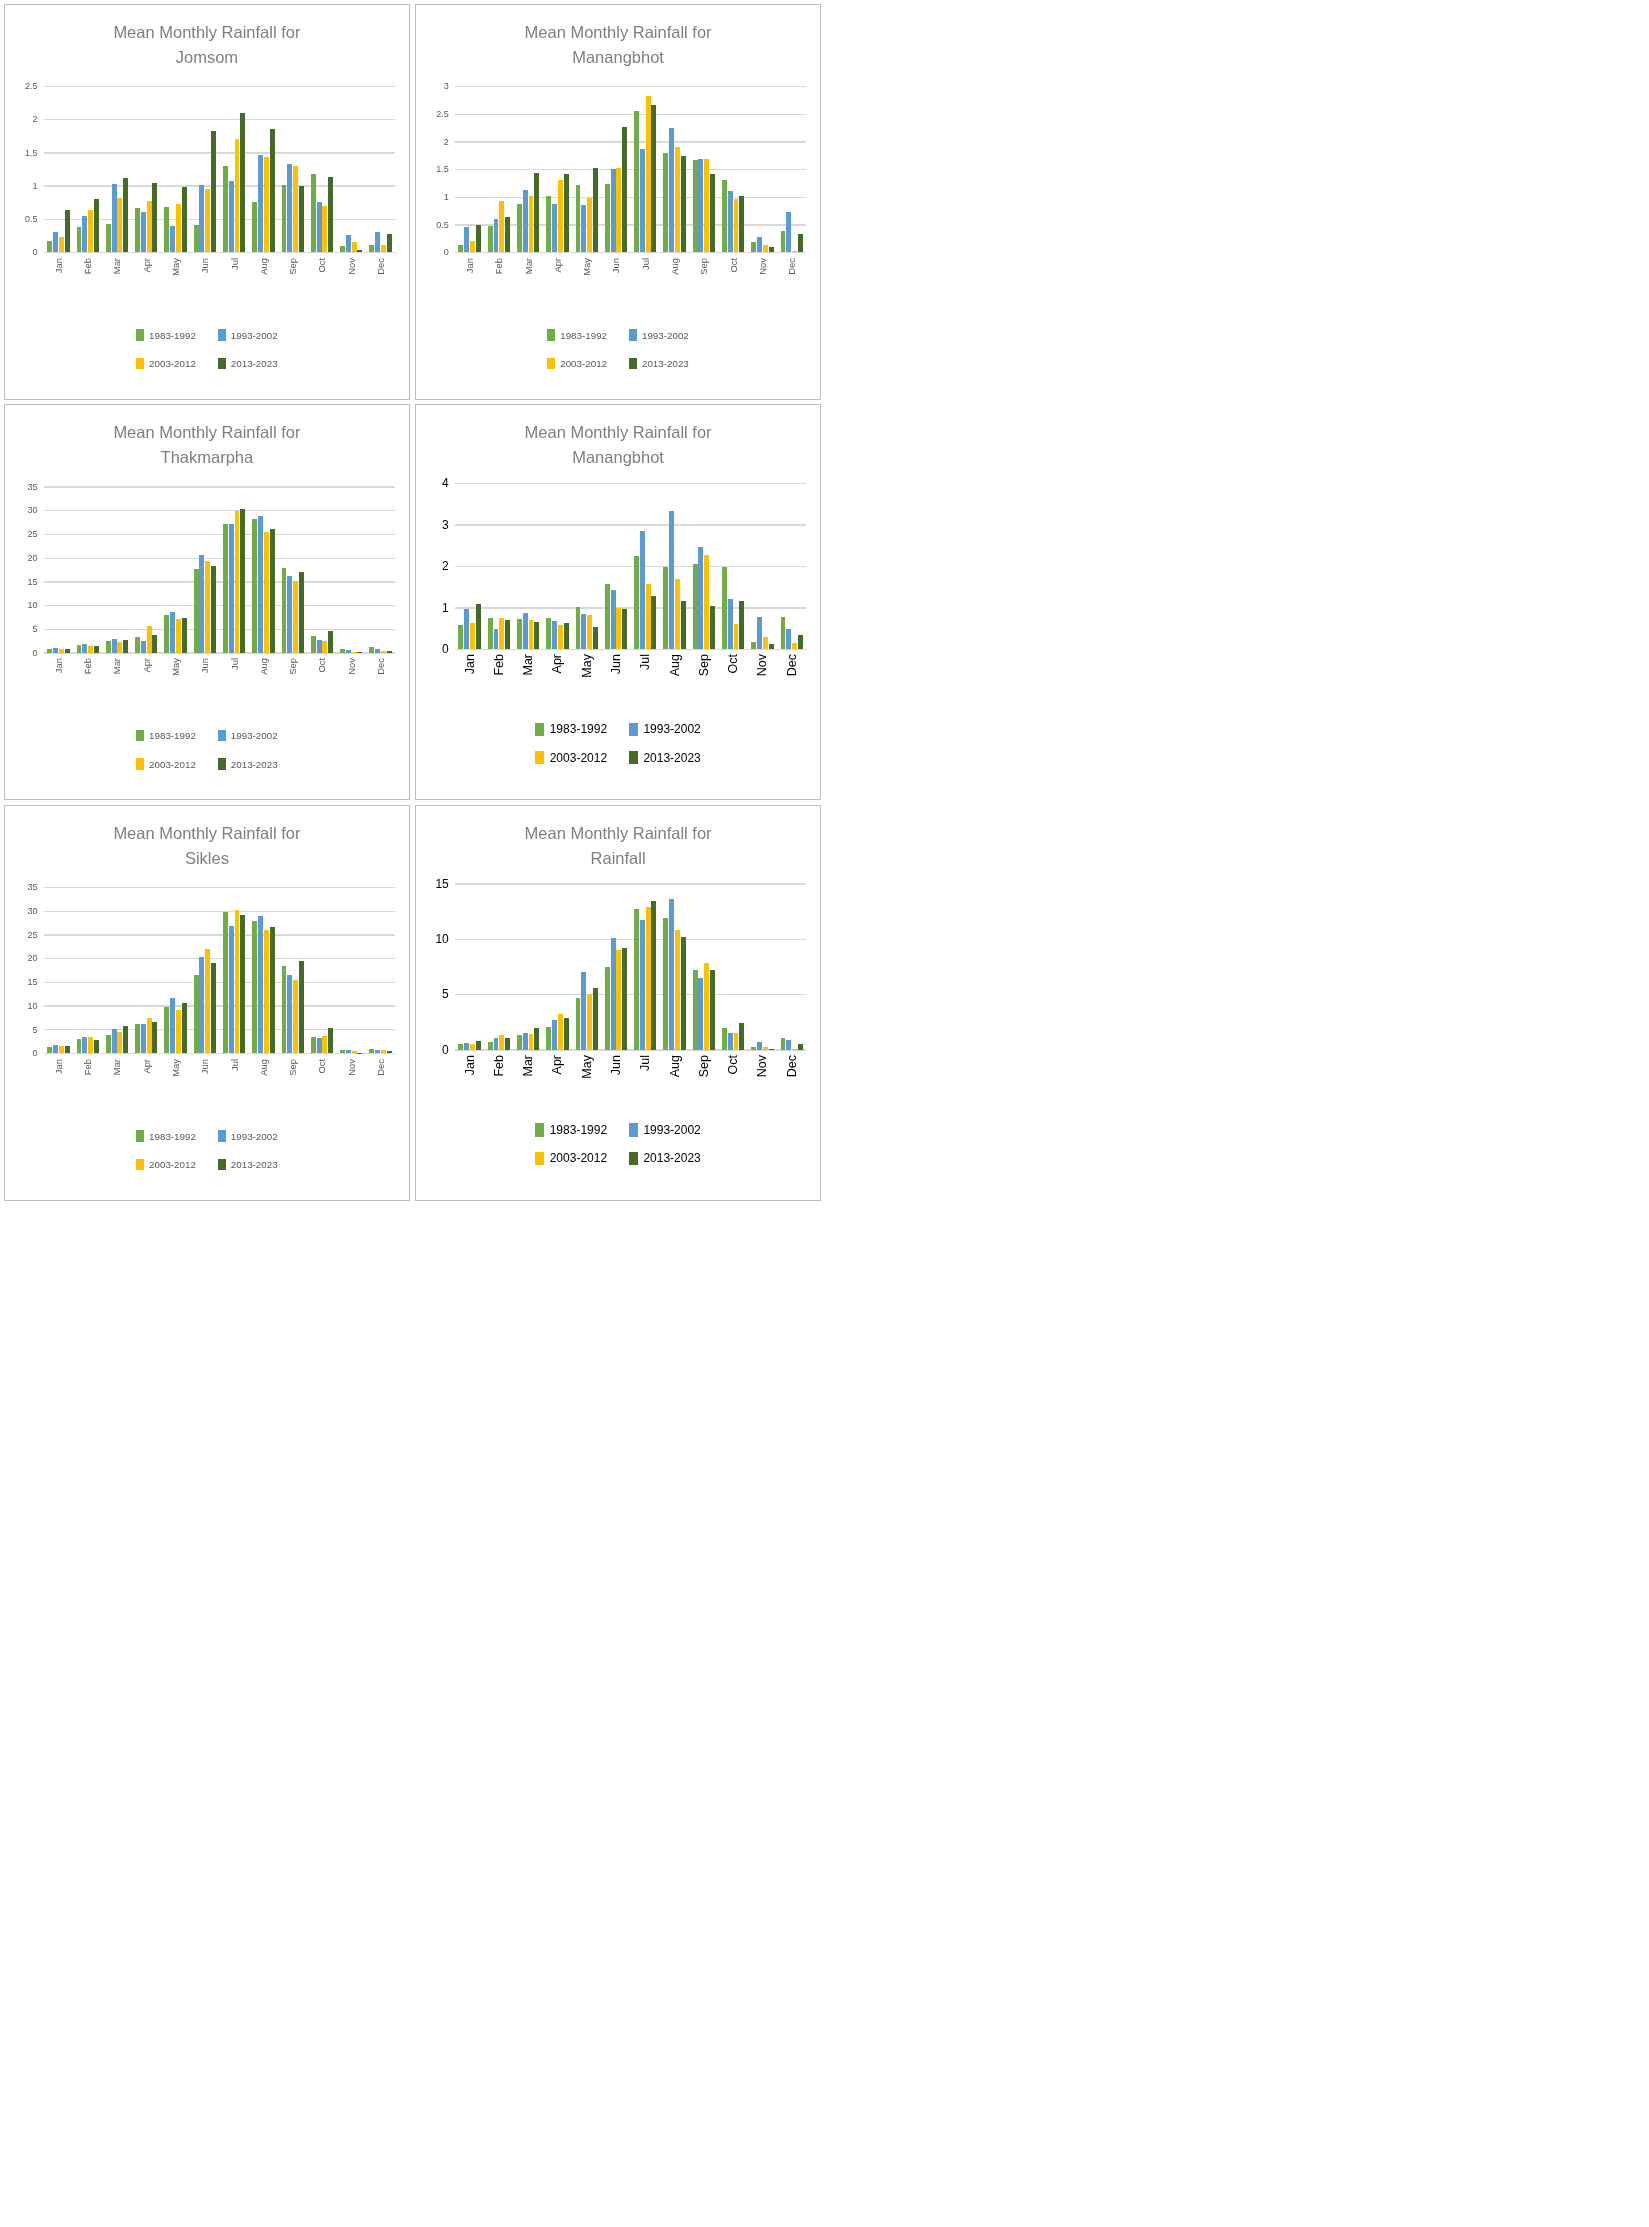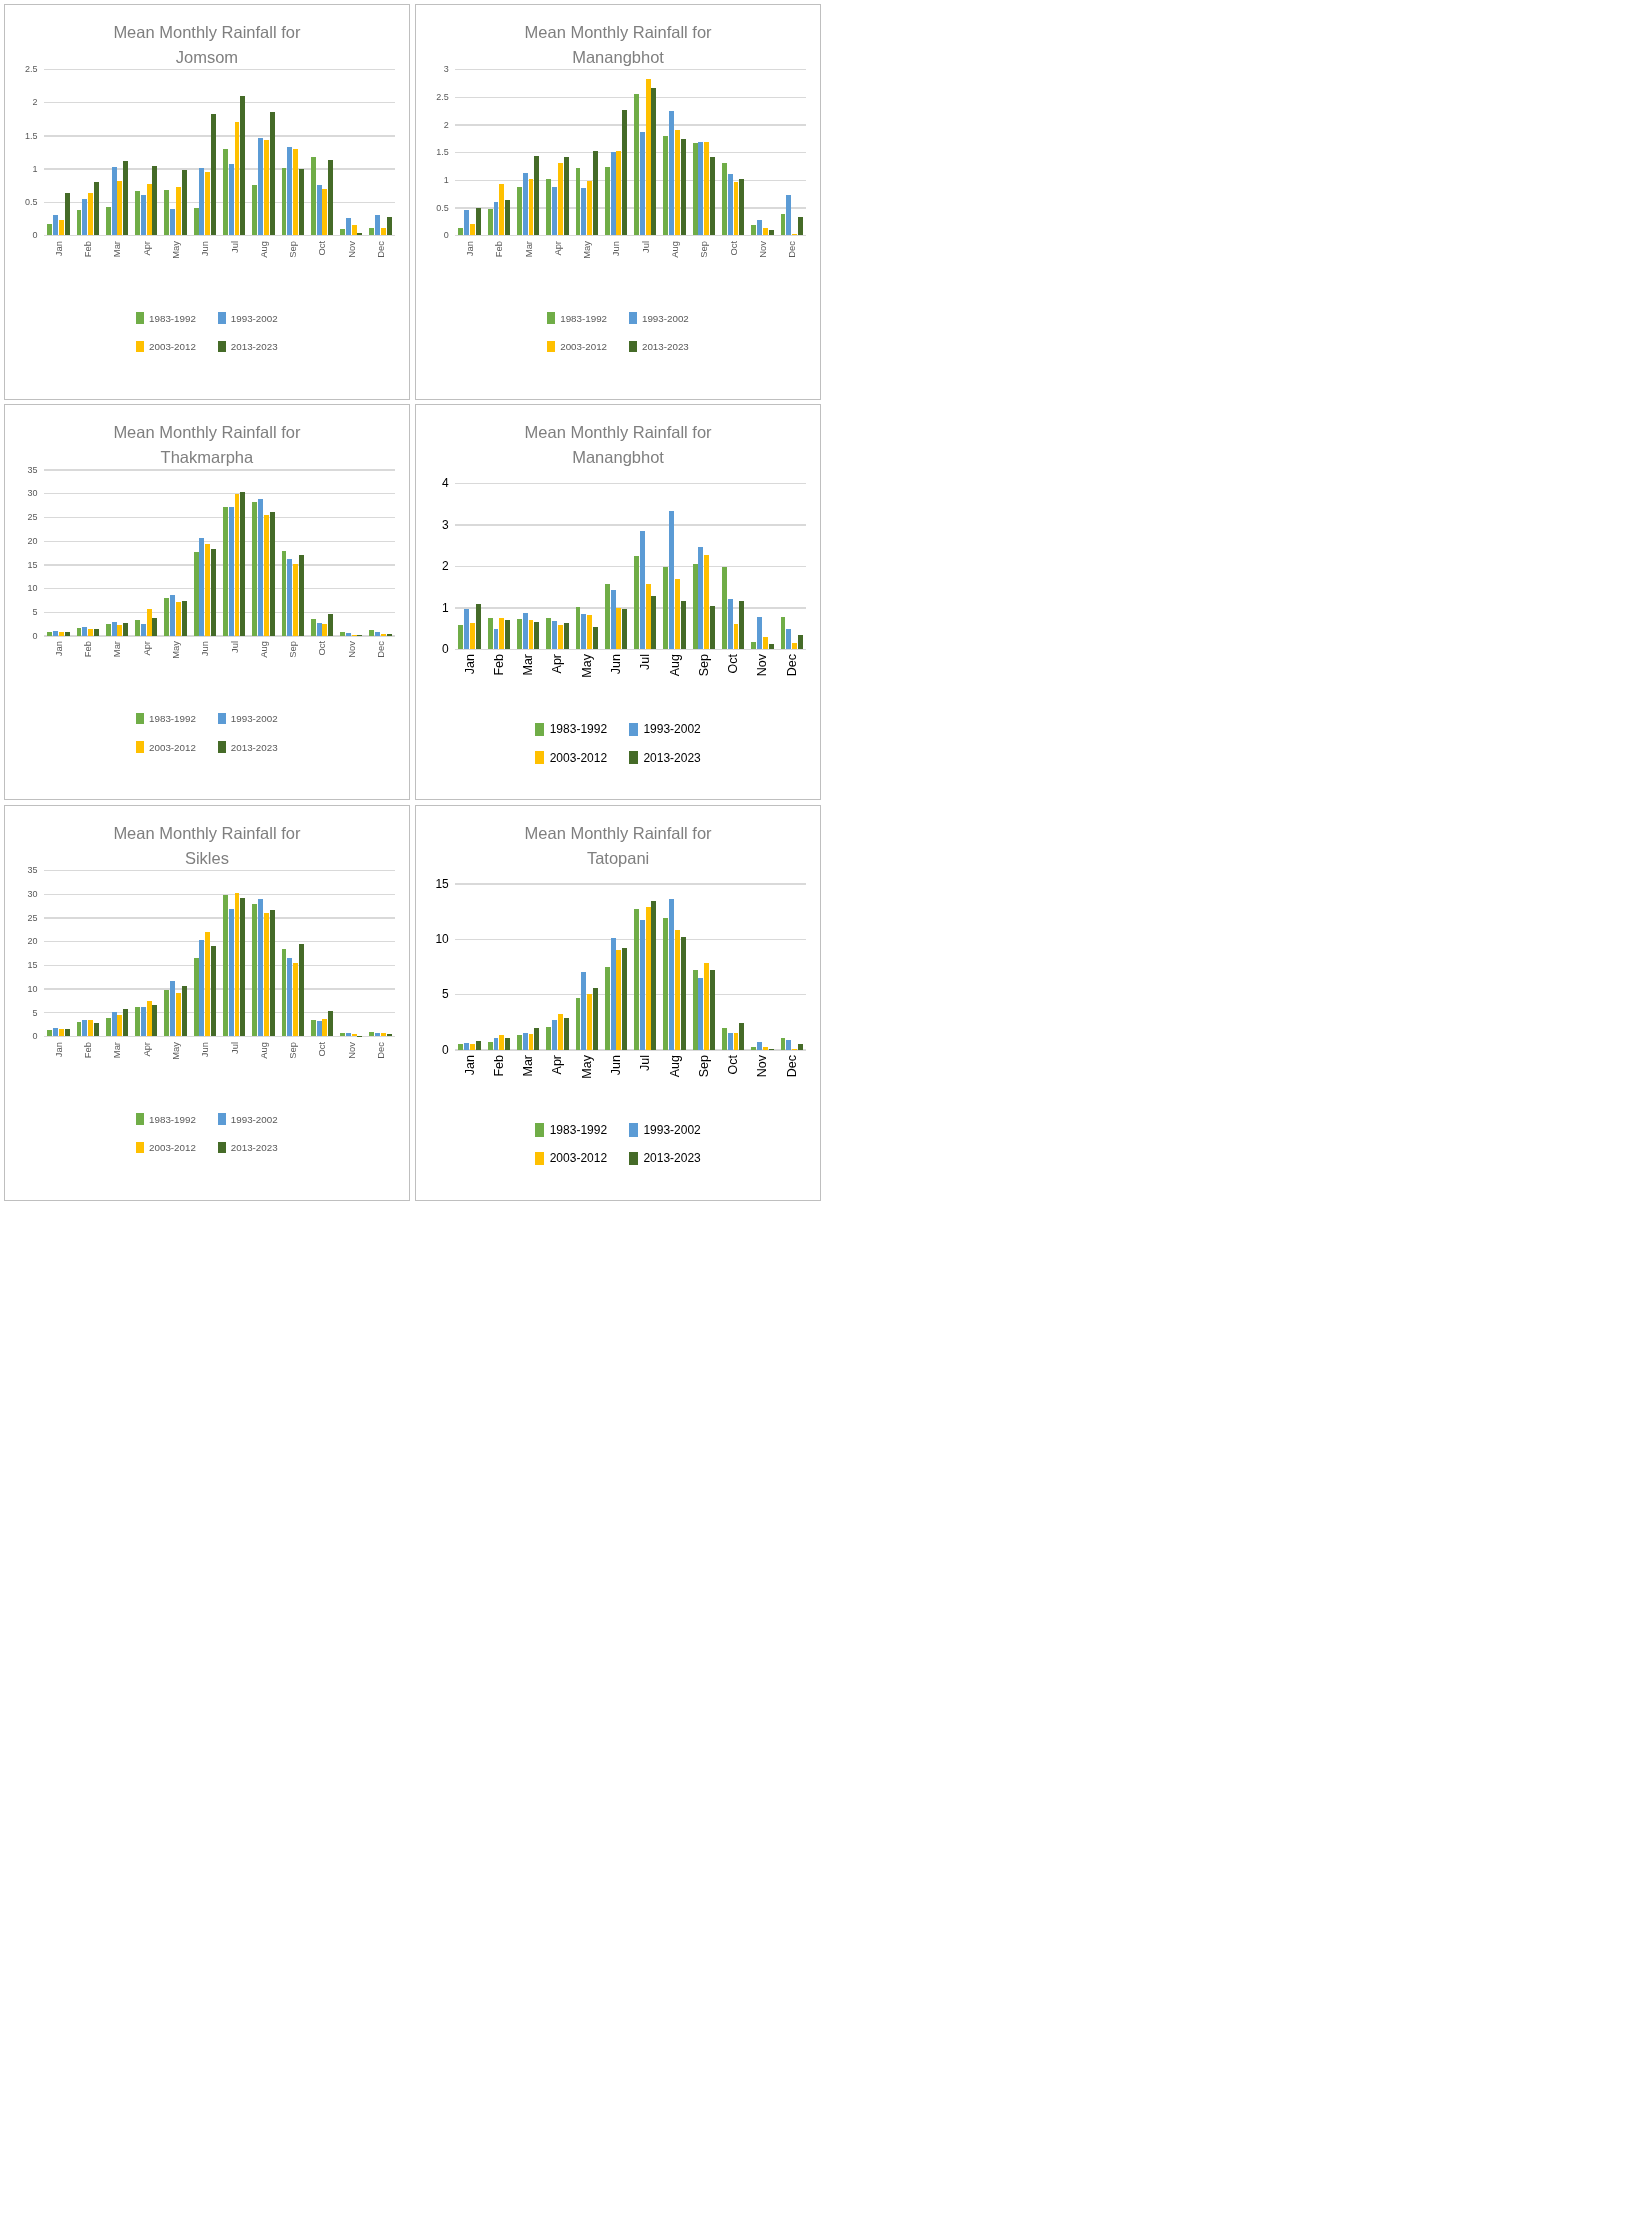--- a/index.html
+++ b/index.html
@@ -1,21 +1,21 @@
 <!DOCTYPE html>
 <html style="font-size:7.1px"><head>
 <meta charset="utf-8">
 <style>
   html,body { margin:0; padding:0; background:#ffffff; }
   body { width:825px; font-family:"Liberation Sans", sans-serif; }
   .grid { display:grid; grid-template-columns:1fr 1fr; gap:4.5px; padding:3.6px; box-sizing:border-box; }
   .panel { border:0.9px solid #BFBFBF; background:#fff; height:396px; box-sizing:border-box;
            padding:3.6px 6.2px; display:flex; flex-direction:column; overflow:hidden; }
   .title { text-align:center; color:#7F7F7F; font-size:16.5px; line-height:1.5; margin-top:11.6px; }
-  .chart-body { display:flex; flex:none; }
+  .chart-body { display:flex; margin-top:17px; flex:none; }
   .y-axis { position:relative; width:33px; flex:none; }
   .ytick { position:absolute; right:6.2px; transform:translateY(-50%); font-size:9px; color:#595959; white-space:nowrap; }
   .plot { position:relative; flex:1; height:166px; margin-right:8px; }
   .gridline { position:absolute; left:0; right:0; height:1.3px; background:#D9D9D9; margin-top:-0.4px; }
   .bars { position:absolute; left:0; right:0; top:0; bottom:0; display:flex; align-items:flex-end; }
   .bar-group { flex:1; display:flex; align-items:flex-end; justify-content:center; gap:0.9px; height:100%; }
   .bar { width:4.9px; flex:none; }
   .x-labels { display:flex; margin:5.3px 8px 0 33px; height:53px; flex:none; }
   .x-cell { flex:1; display:flex; justify-content:center; align-items:flex-start; }
   .xlabel { writing-mode:vertical-rl; transform:rotate(180deg); font-size:9.4px; color:#595959; }
@@ -836,21 +836,21 @@
             <span class="swatch" style="background: rgb(69, 107, 40);"></span>
             <span class="legend-label">2013-2023</span>
           </div>
         </div>
       </div>
   </section>
 
   <section class="panel emphasis">
     <div class="title">
       <div>Mean Monthly Rainfall for</div>
-      <div>Tatopani</div>
+      <div>Rainfall</div>
     </div>
     <div class="chart-body">
       <div class="y-axis">
           <span class="ytick" style="top: 0%;">15</span>
           <span class="ytick" style="top: 33.3333%;">10</span>
           <span class="ytick" style="top: 66.6667%;">5</span>
           <span class="ytick" style="top: 100%;">0</span>
         </div>
       <div class="plot">
           <div class="gridline" style="top: 0%; background: rgb(217, 217, 217);"></div>

